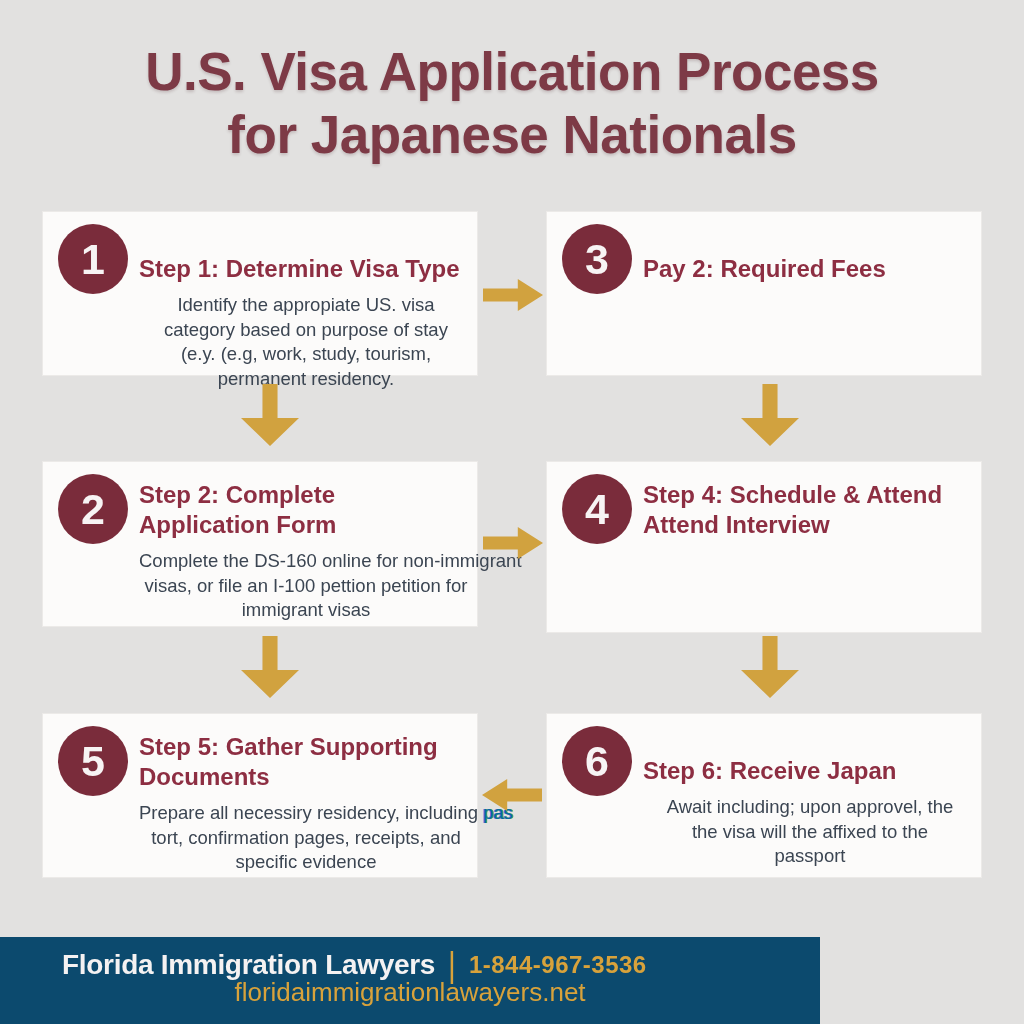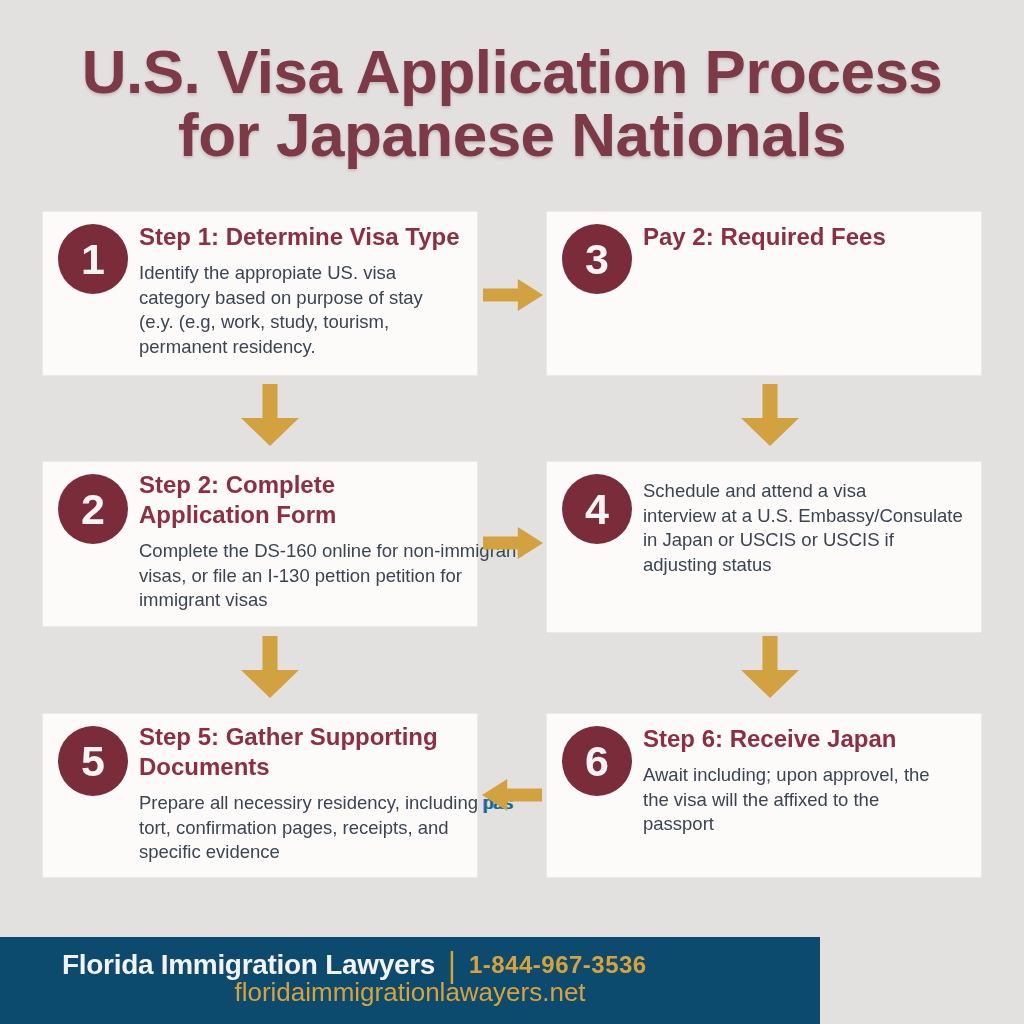--- a/index.html
+++ b/index.html
@@ -17,21 +17,21 @@
     background: #e2e1e0;
   }
 
   
   .main-title {
     position: absolute;
     top: 40px;
     left: 0;
     width: 100%;
     text-align: center;
-    font-size: 62px;
+    font-size: 53px;
     font-weight: bold;
     line-height: 63px;
     letter-spacing: -0.5px;
     color: #7d3a46;
     white-space: pre;
     text-shadow: 0 2px 3px rgba(60,20,30,0.18);
   }
 
   
   .card {
@@ -58,36 +58,37 @@
     justify-content: center;
   }
   .num-circle span {
     color: #f7f4f4;
     font-size: 43px;
     font-weight: bold;
     line-height: 1;
   }
 
   .card-content { margin-left: 96px; padding-right: 4px; }
-  .pt-single { padding-top: 10px; }  
-  .pt-double { padding-top: 8px; }  
+  .pt-single { padding-top: 42px; }  
+  .pt-double { padding-top: 18px; }  
 
   .step-title {
     font-size: 24px;
     font-weight: bold;
     line-height: 30px;
     color: #8d2e42;
     white-space: pre;
   }
   .step-body {
     margin-top: 9px;
     font-size: 18.5px;
     line-height: 24.5px;
     color: #3b4552;
     white-space: pre;
+    text-align: center;
   }
   .glitch-text {
     color: #0369a1;
     text-shadow: 1px 0 #3aa06a, -1px 0 #8a5fd0;
   }
 
   
   .arrow { position: absolute; background: #d1a23f; }
   .arrow-right-shape {
     clip-path: polygon(0% 33%, 58% 33%, 58% 8%, 100% 50%, 58% 92%, 58% 67%, 0% 67%);
@@ -183,34 +184,32 @@
   </div>
 
   <div class="card card-2">
     <div class="num-circle">
       <span>2</span>
     </div>
     <div class="card-content pt-double">
       <div class="step-title">Step 2: Complete
 Application Form</div>
       <div class="step-body">Complete the DS-160 online for non-immigrant
-visas, or file an I-130 pettion petition for
+visas, or file an I-100 pettion petition for
 immigrant visas</div>
     </div>
   </div>
 
   <div class="card card-4">
     <div class="num-circle">
       <span>4</span>
     </div>
     <div class="card-content pt-double">
-      <div class="step-body">Schedule and attend a visa
-interview at a U.S. Embassy/Consulate
-in Japan or USCIS or USCIS if
-adjusting status</div>
+      <div class="step-title">Step 4: Schedule &amp; Attend
+Attend Interview</div>
     </div>
   </div>
 
   <div class="card card-5">
     <div class="num-circle">
       <span>5</span>
     </div>
     <div class="card-content pt-double">
       <div class="step-title">Step 5: Gather Supporting
 Documents</div>

